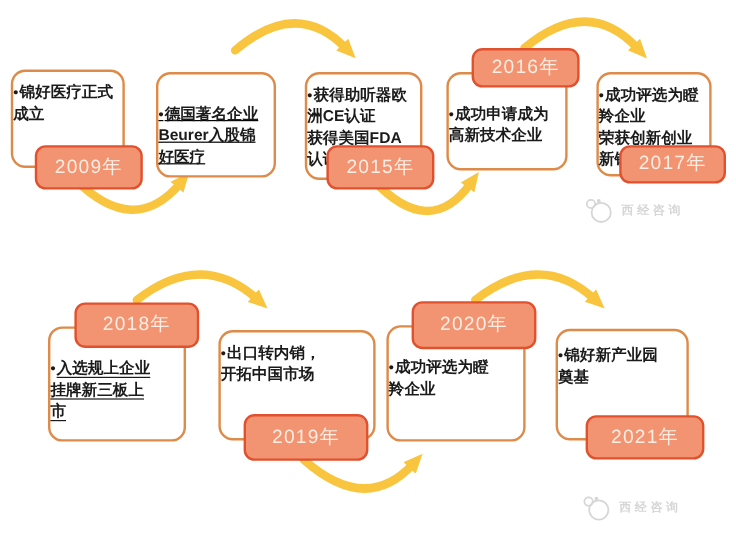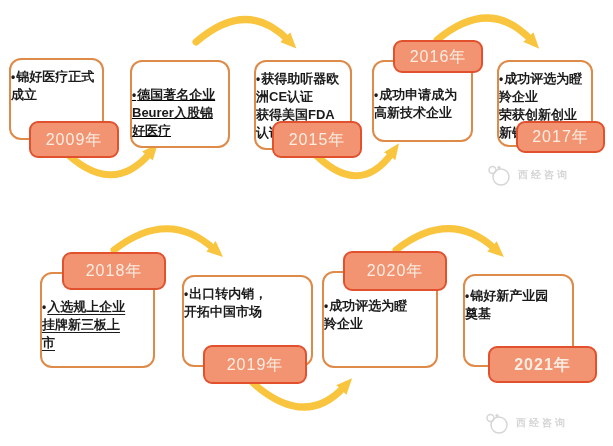--- a/index.html
+++ b/index.html
@@ -94,21 +94,21 @@
   <div class="badge" style="left:203px;top:345px;width:104px;height:39px;line-height:35px;">2019年</div>
 
   <div class="mbox badge-top" style="left:322px;top:271px;width:116px;height:97px;">
     <div class="mtext"><span class="bullet">•</span><span class="mline">成功评选为瞪羚企业</span></div>
   </div>
   <div class="badge" style="left:343px;top:251px;width:104px;height:40px;line-height:36px;">2020年</div>
 
   <div class="mbox" style="left:463px;top:274px;width:111px;height:93px;">
     <div class="mtext" style="padding-top:11px;"><span class="bullet">•</span><span class="mline">锦好新产业园奠基</span></div>
   </div>
-  <div class="badge" style="left:488px;top:346px;width:109px;height:37px;line-height:33px;font-weight:bold;">2021年</div>
+  <div class="badge" style="left:488px;top:346px;width:99px;height:37px;line-height:33px;">2021年</div>
 
   <div class="watermark" style="left:484px;top:411px;">
     <svg width="26" height="24">
       <circle cx="15" cy="14" r="8" fill="none" stroke="#D6D6D6" stroke-width="1.5"></circle>
       <circle cx="6.5" cy="7" r="3.5" fill="none" stroke="#D6D6D6" stroke-width="1.5"></circle>
       <circle cx="13" cy="4.5" r="1.6" fill="#D6D6D6"></circle>
     </svg>
     <span class="wm-text">西经咨询</span>
   </div>
 

